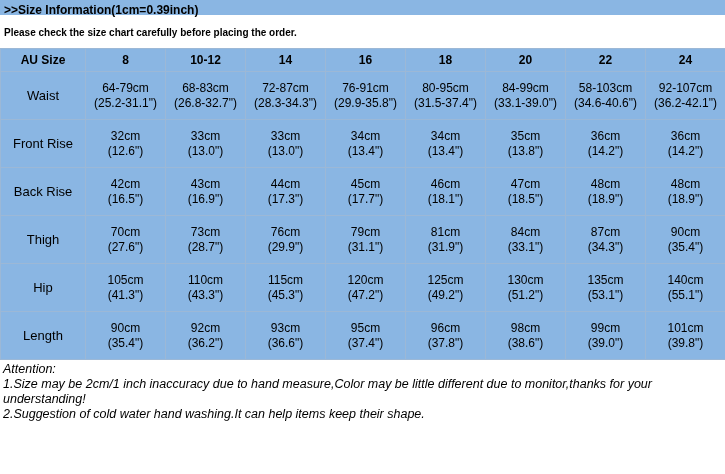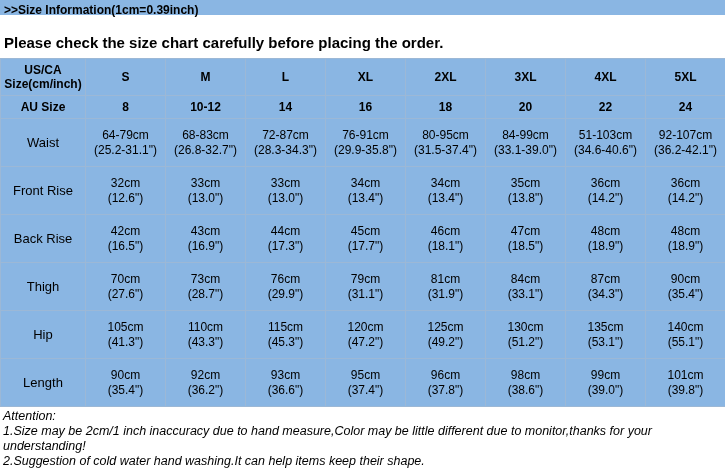--- a/index.html
+++ b/index.html
@@ -25,23 +25,23 @@
     color: #000;
     font-size: 12px;
     font-weight: bold;
     padding: 3px 4px 3px 4px;
     line-height: 14px;
     height: 15px;
     box-sizing: border-box;
   }
   .subtitle {
     background: #ffffff;
-    font-size: 15px;
+    font-size: 10px;
     font-weight: bold;
-    padding: 19px 4px 6px 4px;
+    padding: 9px 4px 6px 4px;
     line-height: 18px;
   }
   table.size-table {
     border-collapse: collapse;
     width: 725px;
     table-layout: fixed;
   }
   table.size-table td, table.size-table th {
     border: 1px solid #9cb8d6;
     text-align: center;
@@ -109,31 +109,20 @@
       <col class="col-data">
         <col class="col-data">
         <col class="col-data">
         <col class="col-data">
       <col class="col-data">
         <col class="col-data">
         <col class="col-data">
         <col class="col-data">
     </colgroup>
     <tbody id="table-body">
-        <tr class="hdr-row">
-          <td class="label-cell"><span>US/CA</span><br><span>Size(cm/inch)</span></td>
-          <td>S</td>
-          <td>M</td>
-          <td>L</td>
-          <td>XL</td>
-          <td>2XL</td>
-          <td>3XL</td>
-          <td>4XL</td>
-          <td>5XL</td>
-        </tr>
         <tr class="sub-row">
           <td class="label-cell">AU Size</td>
           <td>8</td>
           <td>10-12</td>
           <td>14</td>
           <td>16</td>
           <td>18</td>
           <td>20</td>
           <td>22</td>
           <td>24</td>
@@ -158,21 +147,21 @@
           </td>
           <td>
             <span class="cm">80-95cm</span>
             <span class="inch">(31.5-37.4")</span>
           </td>
           <td>
             <span class="cm">84-99cm</span>
             <span class="inch">(33.1-39.0")</span>
           </td>
           <td>
-            <span class="cm">51-103cm</span>
+            <span class="cm">58-103cm</span>
             <span class="inch">(34.6-40.6")</span>
           </td>
           <td>
             <span class="cm">92-107cm</span>
             <span class="inch">(36.2-42.1")</span>
           </td>
         </tr>
         <tr class="data-row">
           <td class="label-cell">Front Rise</td>
           <td>

